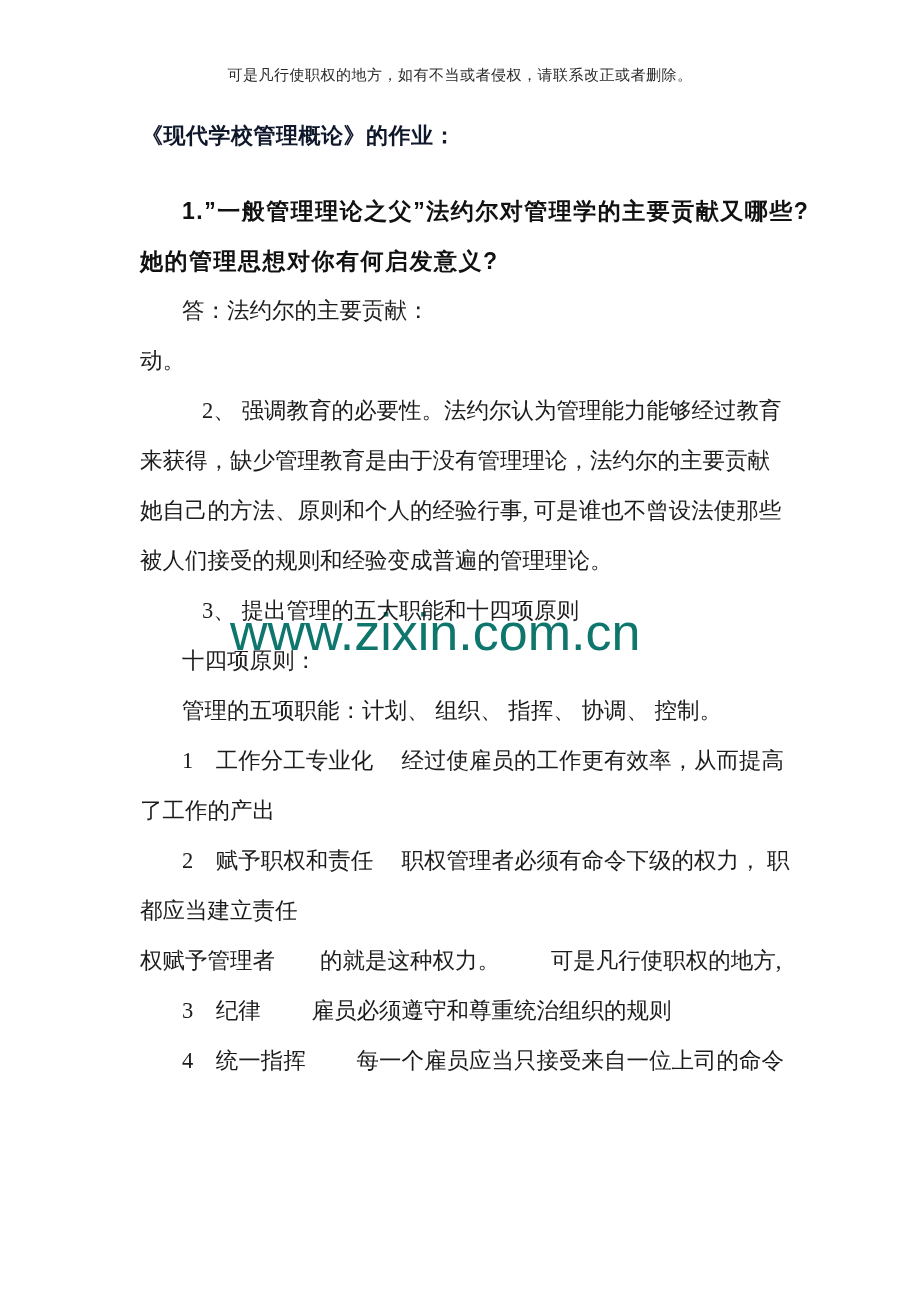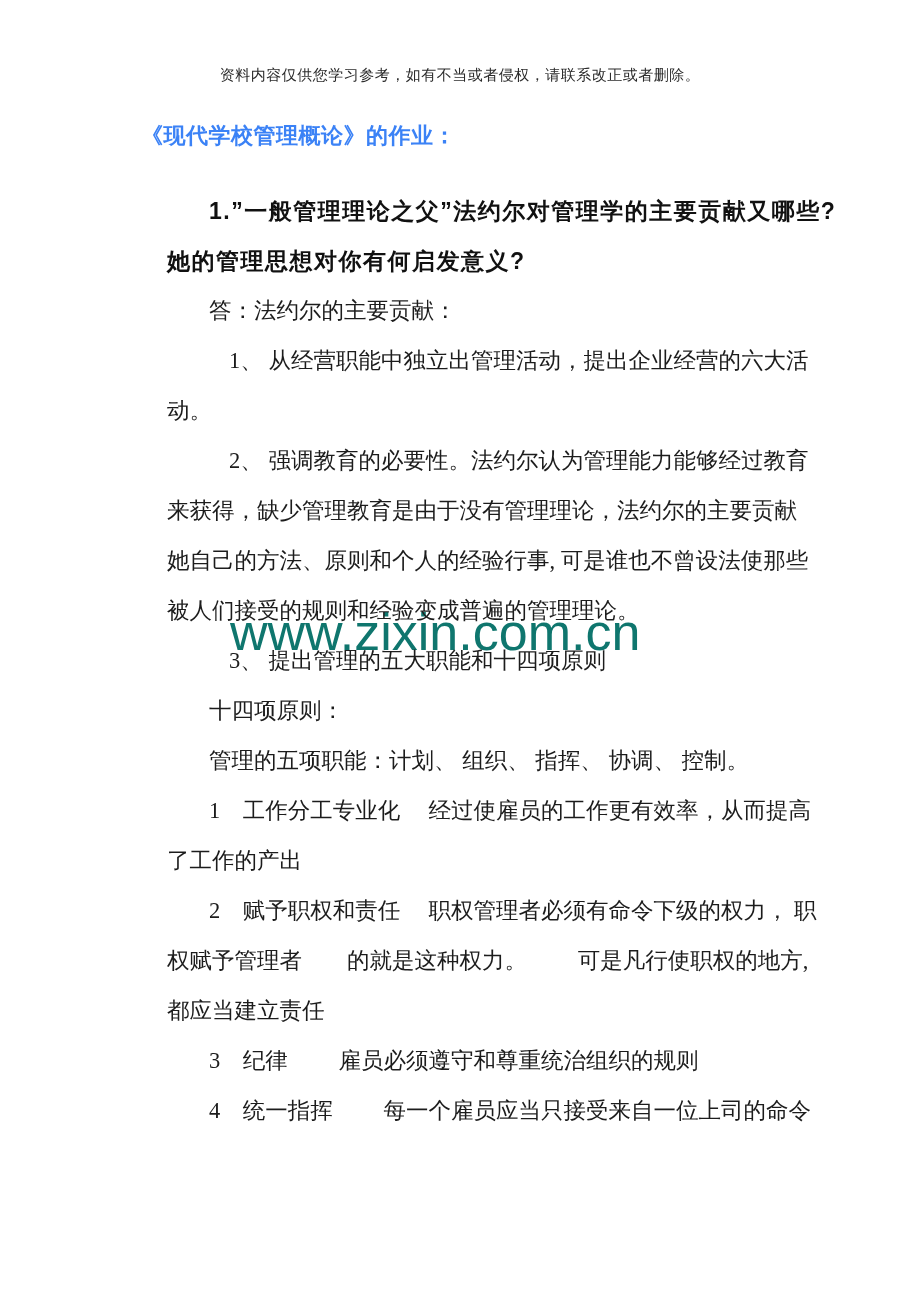--- a/index.html
+++ b/index.html
@@ -17,21 +17,21 @@
     font-size:15px; color:#2b2b2b;
     letter-spacing:0.5px;
     z-index:2;
   }
   .doc-title {
     position:absolute; left:141px; top:121px;
     font-family:"Liberation Sans", sans-serif;
     font-weight:bold;
     font-size:22px;
     letter-spacing:0.5px;
-    color:#3b82f6;
+    color:#0f172a;
     z-index:2;
   }
   .watermark {
     position:absolute; left:230px; top:602px;
     font-family:"Liberation Sans", sans-serif;
     font-size:52px;
     color:#0f766e;
     letter-spacing:0px;
     z-index:1;
     white-space:nowrap;
@@ -39,54 +39,52 @@
   .content {
     position:absolute; left:140px; top:196px; width:700px;
     z-index:2;
   }
   .line {
     height:50px;
     line-height:30px;
     font-size:22.5px;
     white-space:nowrap;
     color:#1c1c1c;
-    margin-left:27px;
   }
   .in2 { padding-left:42px; }
   .in3 { padding-left:62px; }
   .bold {
     font-family:"Liberation Sans", sans-serif;
     font-weight:bold;
     font-size:23px;
     letter-spacing:1.5px;
     color:#111111;
   }
 </style>
 </head>
 <body>
 
-<div class="disclaimer">资料内容仅供您学习参考，如有不当或者侵权，请联系改正或者删除。</div>
+<div class="disclaimer">可是凡行使职权的地方，如有不当或者侵权，请联系改正或者删除。</div>
 
 <div class="doc-title">《现代学校管理概论》的作业：</div>
 
 <div class="watermark">www.zixin.com.cn</div>
 
 <div class="content">
   <div class="line in2 bold">1.”一般管理理论之父”法约尔对管理学的主要贡献又哪些?</div>
   <div class="line bold">她的管理思想对你有何启发意义?</div>
   <div class="line in2">答：法约尔的主要贡献：</div>
-  <div class="line in3">1、 从经营职能中独立出管理活动，提出企业经营的六大活</div>
   <div class="line">动。</div>
   <div class="line in3">2、 强调教育的必要性。法约尔认为管理能力能够经过教育</div>
   <div class="line">来获得，缺少管理教育是由于没有管理理论，法约尔的主要贡献</div>
   <div class="line">她自己的方法、原则和个人的经验行事, 可是谁也不曾设法使那些</div>
   <div class="line">被人们接受的规则和经验变成普遍的管理理论。</div>
   <div class="line in3">3、 提出管理的五大职能和十四项原则</div>
   <div class="line in2">十四项原则：</div>
   <div class="line in2">管理的五项职能：计划、 组织、 指挥、 协调、 控制。</div>
   <div class="line in2">1　工作分工专业化　 经过使雇员的工作更有效率，从而提高</div>
   <div class="line">了工作的产出</div>
   <div class="line in2">2　赋予职权和责任　 职权管理者必须有命令下级的权力， 职</div>
+  <div class="line">都应当建立责任</div>
   <div class="line">权赋予管理者　　的就是这种权力。　　 可是凡行使职权的地方,</div>
-  <div class="line">都应当建立责任</div>
   <div class="line in2">3　纪律　　 雇员必须遵守和尊重统治组织的规则</div>
   <div class="line in2">4　统一指挥　　 每一个雇员应当只接受来自一位上司的命令</div>
 </div>
 
 </body></html>

